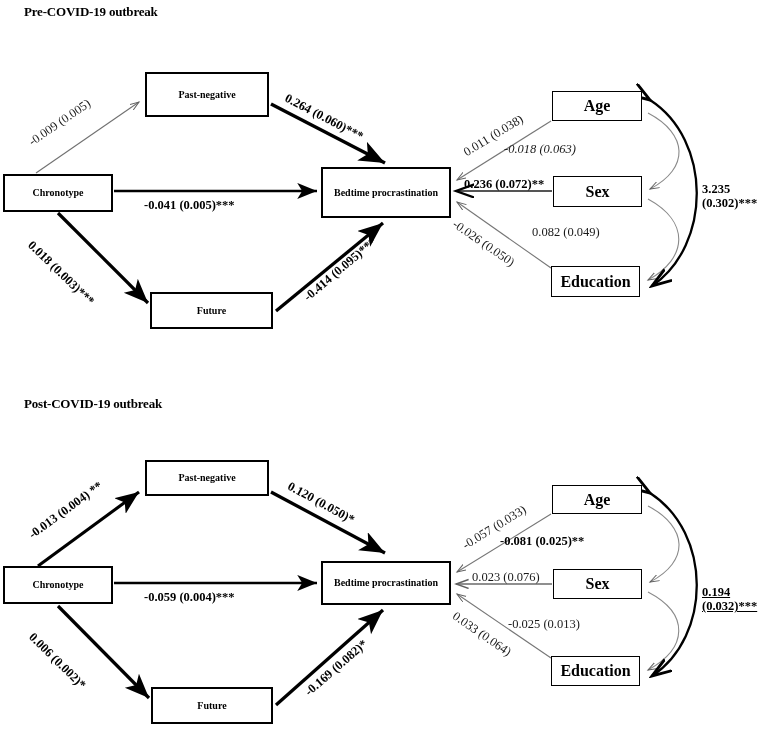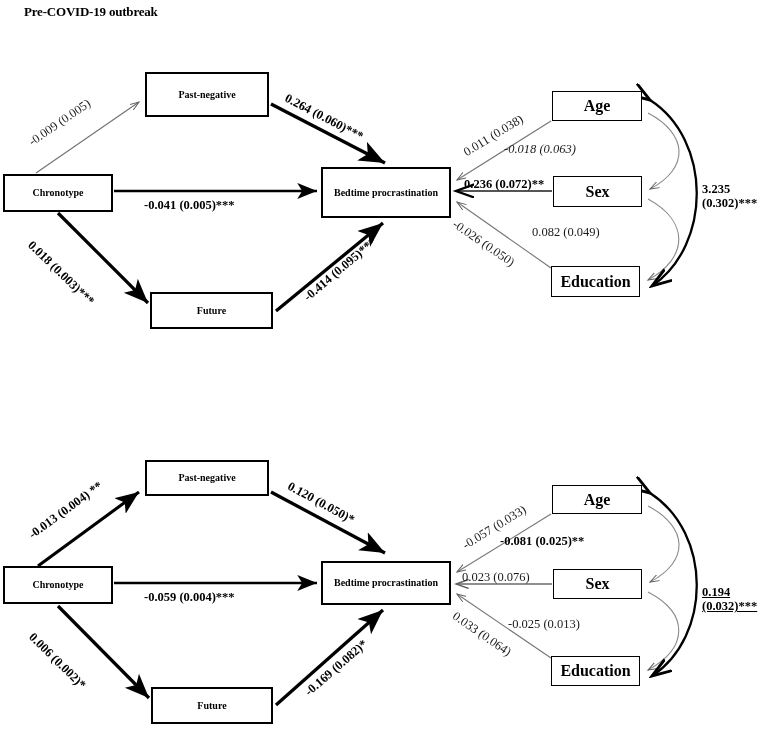--- a/index.html
+++ b/index.html
@@ -122,20 +122,21 @@
 
   <div class="plabel light rot" style="left:458px;top:217px;transform:rotate(34.5deg);">-0.026 (0.050)</div>
 
   <div class="plabel light" style="left:504px;top:142px;font-style:italic;">-0.018 (0.063)</div>
 
   <div class="plabel light" style="left:532px;top:225px;">0.082 (0.049)</div>
 
   <div class="plabel two" style="left:702px;top:182px;">3.235
 (0.302)***</div>
 
+  <div class="panel-title" style="left:24px;top:396px;">Post-COVID-19 outbreak</div>
 
   <div class="node" style="left:3px;top:566px;width:110px;height:38px;">Chronotype</div>
 
   <div class="node" style="left:145px;top:460px;width:124px;height:36px;">Past-negative</div>
 
   <div class="node" style="left:151px;top:687px;width:122px;height:37px;">Future</div>
 
   <div class="node" style="left:321px;top:561px;width:130px;height:44px;">Bedtime procrastination</div>
 
   <div class="node thin small" style="left:552px;top:485px;width:90px;height:29px;">Age</div>
@@ -149,21 +150,21 @@
   <div class="plabel rot" style="left:292px;top:479px;transform:rotate(28.5deg);">0.120 (0.050)*</div>
 
   <div class="plabel" style="left:144px;top:590px;">-0.059 (0.004)***</div>
 
   <div class="plabel rot" style="left:36px;top:630px;transform:rotate(44.5deg);">0.006 (0.002)*</div>
 
   <div class="plabel rot" style="left:302px;top:688px;transform:rotate(-41deg);">-0.169 (0.082)*</div>
 
   <div class="plabel light rot" style="left:460px;top:540px;transform:rotate(-31.5deg);">-0.057 (0.033)</div>
 
-  <div class="plabel light" style="left:462px;top:570px;">0.023 (0.076)</div>
+  <div class="plabel light" style="left:472px;top:570px;">0.023 (0.076)</div>
 
   <div class="plabel light rot" style="left:458px;top:609px;transform:rotate(34.5deg);">0.033 (0.064)</div>
 
   <div class="plabel" style="left:500px;top:534px;">-0.081 (0.025)**</div>
 
   <div class="plabel light" style="left:508px;top:617px;">-0.025 (0.013)</div>
 
   <div class="plabel two" style="left:702px;top:585px;text-decoration:underline;">0.194
 (0.032)***</div>
 

